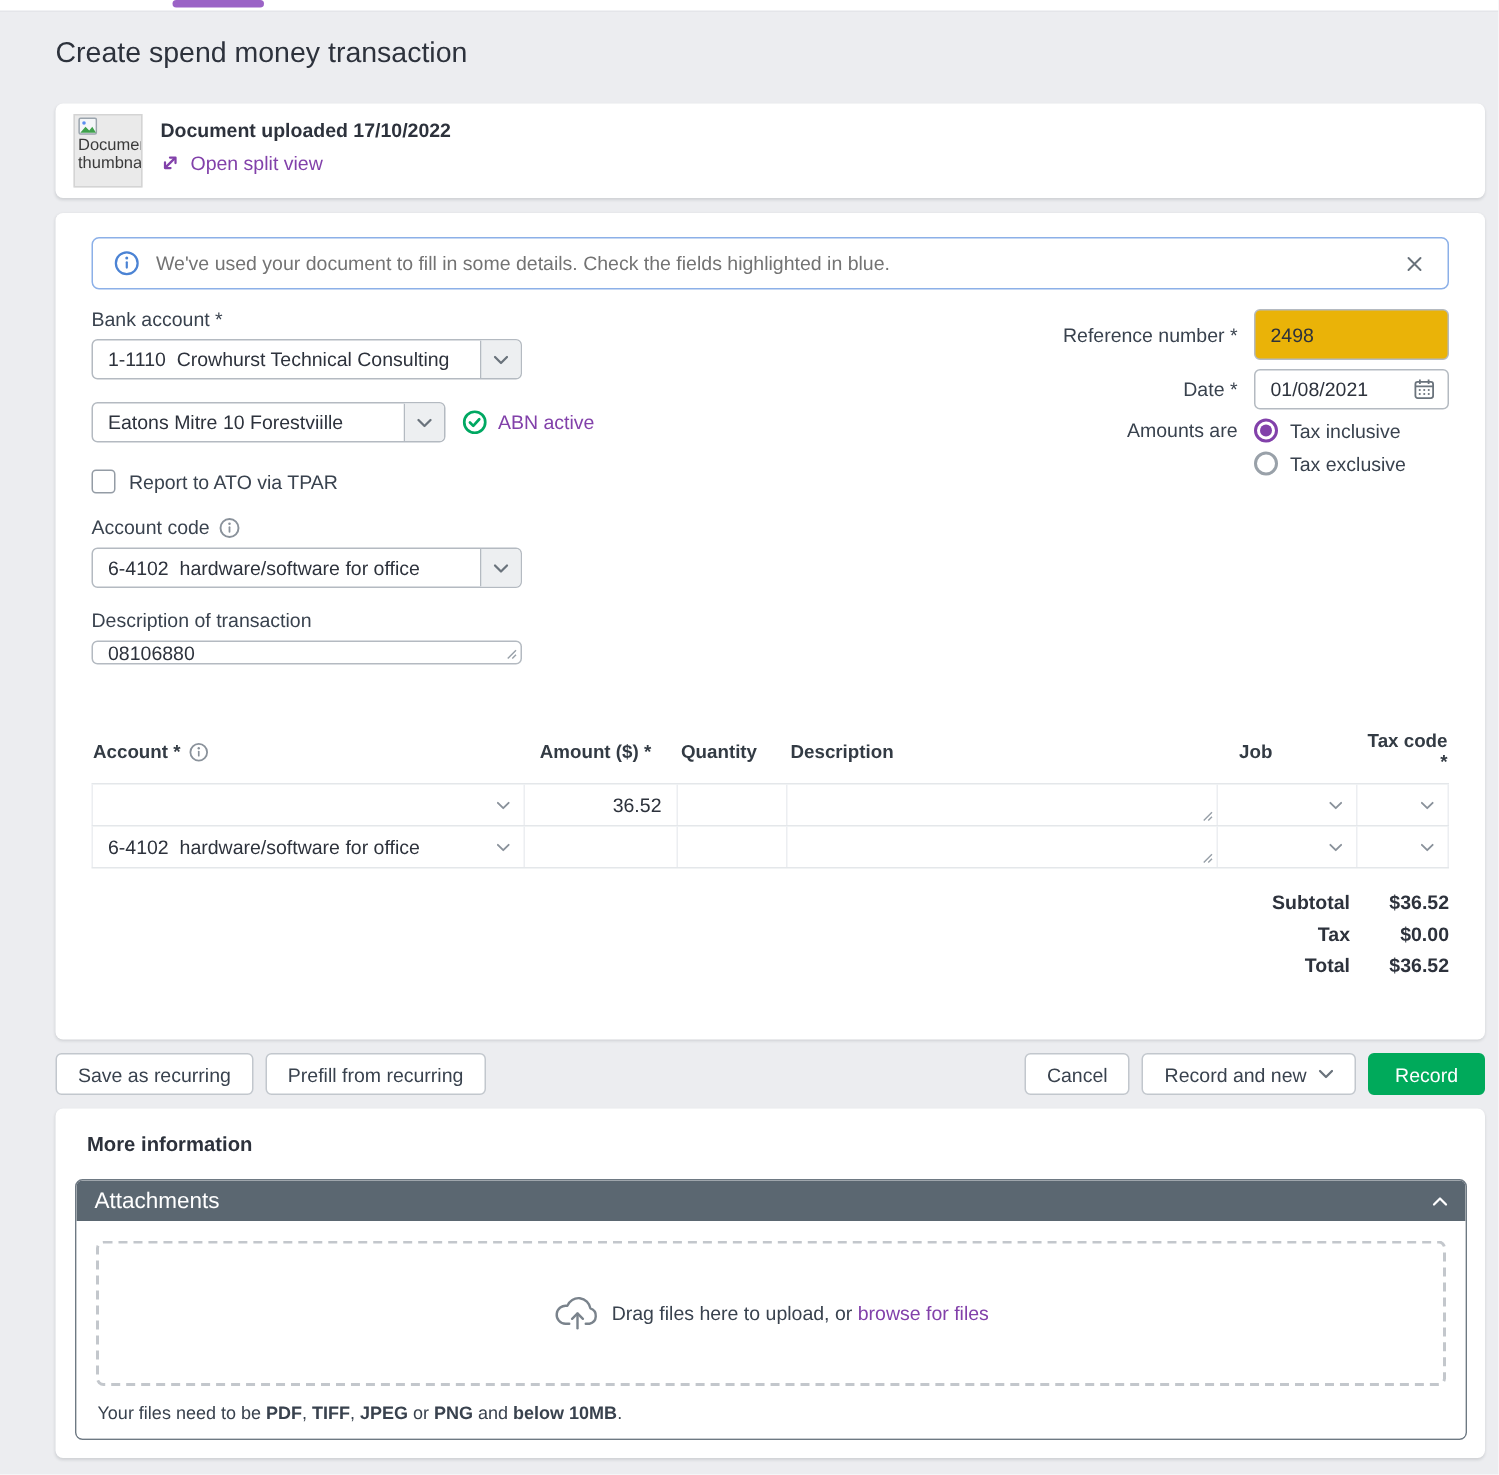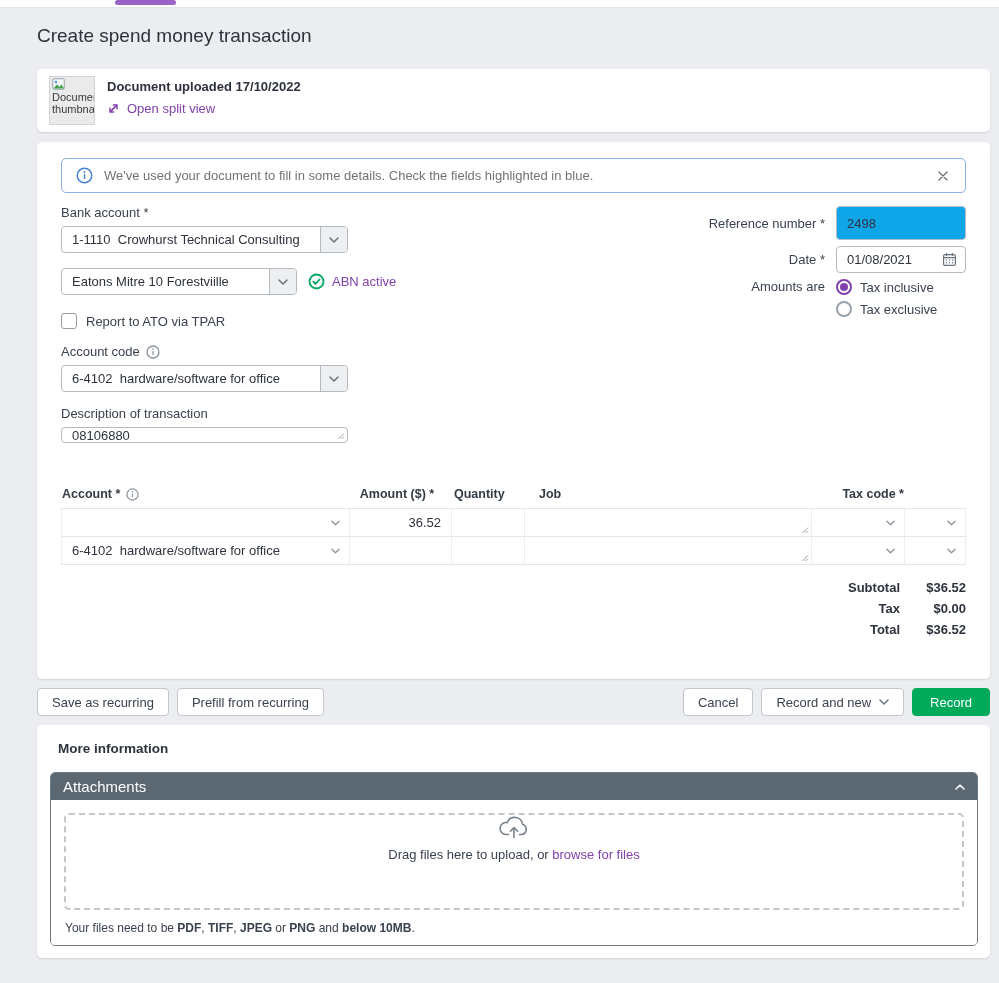--- a/index.html
+++ b/index.html
@@ -42,21 +42,21 @@
 
   .chk-row { display:flex; align-items:center; gap:9px; margin:18px 0 16px; cursor:pointer; }
   .chk { width:16px; height:16px; border:1.5px solid #949ca5; border-radius:3px; background:#fff; flex:none; }
 
   .textarea { width:287px; height:16px; border:1px solid #b4bac1; border-radius:4px; position:relative; display:flex; align-items:center; padding:0 10px; font-size:13px; color:#2d323c; white-space:pre; }
   .resize-glyph { position:absolute; right:2px; bottom:2px; line-height:0; }
 
   .fcol-right { width:360px; }
   .rrow { display:flex; align-items:center; justify-content:flex-end; gap:11px; margin-bottom:6px; }
   .rlabel { font-size:13px; color:#39424e; white-space:nowrap; }
-  .tinput { width:130px; height:27px; border:1px solid #b4bac1; border-radius:4px; padding:16px 10px; font-size:13px; color:#2d323c; font-family:inherit; background:#0ea5e9; }
+  .tinput { width:130px; height:27px; border:1px solid #b4bac1; border-radius:4px; padding:16px 10px; font-size:13px; color:#2d323c; font-family:inherit; background:#eab308; }
   .date-wrap { width:130px; height:27px; border:1px solid #b4bac1; border-radius:4px; display:flex; align-items:center; padding:0 8px 0 10px; background:#fff; }
   .date-wrap input { border:none; outline:none; flex:1; min-width:0; font-size:13px; color:#2d323c; font-family:inherit; padding:0; }
   .cal-btn { background:none; border:none; display:flex; cursor:pointer; padding:0; }
   .rrow.amounts { align-items:flex-start;justify-content:flex-end; }
   .rrow.amounts .rlabel { line-height:16px; }
   .radio-group { width:130px; display:flex; flex-direction:column; gap:6px; }
   .radio-opt { display:flex; align-items:center; gap:8px; font-size:13px; color:#39424e; cursor:pointer; }
   .radio { width:16px; height:16px; border-radius:50%; flex:none; }
   .radio.sel { border:2px solid #8241aa; display:flex; align-items:center; justify-content:center; }
   .radio.sel::after { content:""; width:8px; height:8px; border-radius:50%; background:#8241aa; }
@@ -90,21 +90,21 @@
   .btn.green { background:#00aa5b; border-color:#00aa5b; color:#fff; padding:0 17px; }
   .spacer { flex:1; }
 
   
   .more-card { margin-top:9px; padding:16px 12px 12px 13px; }
   .more-title { font-size:13.5px; font-weight:700; color:#2d323c; margin:0 0 16px 8px; }
   .attach { border:1px solid #6e7983; border-radius:5px; overflow:hidden; }
   .attach-head { background:#5b6771; color:#fff; height:27px; display:flex; align-items:center; padding:0 12px; font-size:15px; cursor:pointer; }
   .attach-chevron { margin-left:auto; display:flex; }
   .attach-body { padding:13px 13px 10px; background:#fff; }
-  .dropzone { border:2px dashed #c3c7cc; border-radius:5px; height:97px; display:flex; flex-direction:column; align-items:center; gap:7px; }
+  .dropzone { border:2px dashed #c3c7cc; border-radius:5px; height:97px; display:flex; flex-direction:row; align-items:center; justify-content:center; gap:7px; }
   .dz-line { font-size:13px; color:#39424e; }
   .dz-link { color:#8241aa; cursor:pointer; }
   .reqs { margin-top:11px; font-size:12px; color:#39424e; padding-left:1px; }
   .reqs b { font-weight:700; }
 </style>
 </head>
 <body>
 
 <div class="topstrip">
   <div class="tab-indicator"></div>
@@ -273,20 +273,21 @@
       <span class="h-acc">
         <span>Account *</span>
         <svg width="13" height="13" viewBox="0 0 14 14">
             <circle cx="7" cy="7" r="6" fill="none" stroke="#8a929b" stroke-width="1.3"></circle>
             <circle cx="7" cy="4.1" r="0.85" fill="#8a929b"></circle>
             <rect x="6.4" y="5.9" width="1.2" height="4.2" rx="0.6" fill="#8a929b"></rect>
           </svg>
       </span>
       <span class="h-amt">Amount ($) *</span>
       <span class="h-qty">Quantity</span>
+      <span class="h-desc">Description</span>
       <span class="h-job">Job</span>
       <span class="h-tax">Tax code *</span>
     </div>
 
     <div class="tbl-body">
       <div class="tbl-row">
         <div class="cell acc">
           <span></span>
           <svg width="9" height="6" viewBox="0 0 10 6">
               <path d="M1 1l4 4 4-4" fill="none" stroke="#8a929b" stroke-width="1.4" stroke-linecap="round" stroke-linejoin="round"></path>

